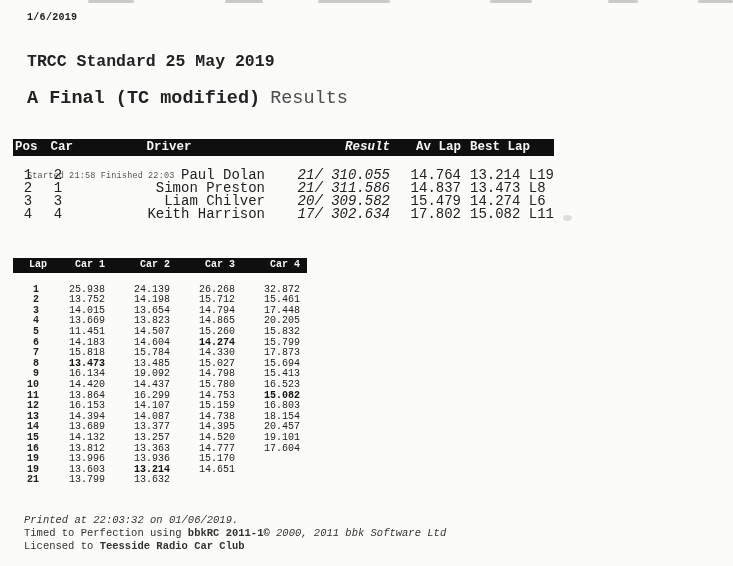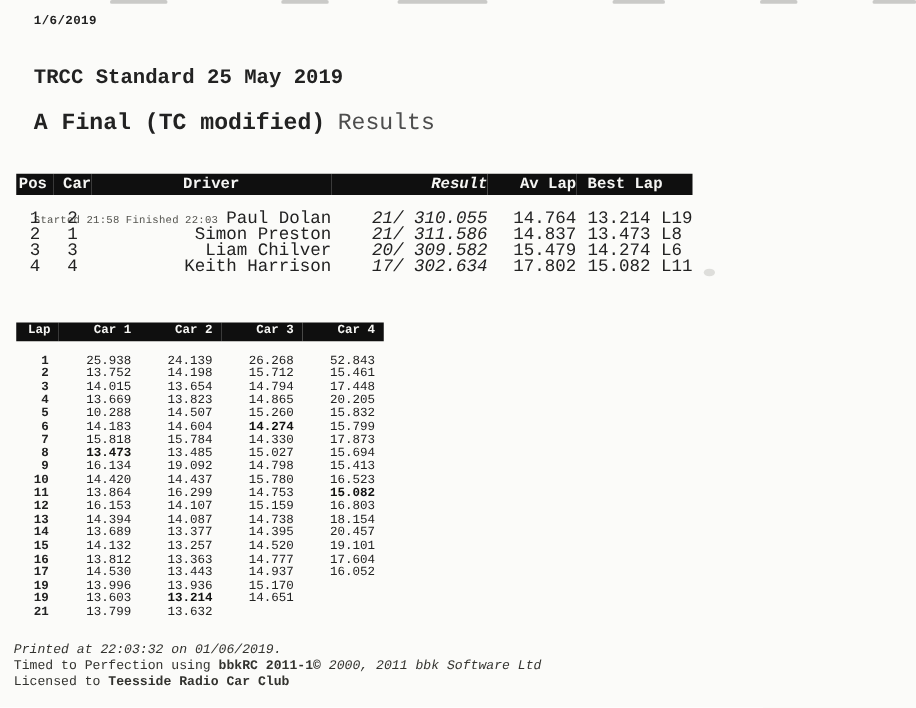--- a/index.html
+++ b/index.html
@@ -111,34 +111,34 @@
     white-space: nowrap;
   }
   .laps th {
     background: var(--bar, #0f0f0f);
     color: var(--bartext, #f5f5f3);
     font-weight: bold;
     font-size: 10px;
     padding: 2px 7px 2px 0;
     text-align: right;
   }
-  .laps th.c-lap { text-align: center; padding-left: 3px; padding-right: 0; }
+  .laps th.c-lap { text-align: right; padding-left: 3px; padding-right: 0; }
   .laps td {
     height: 10.6px;
     text-align: right;
     padding: 0 7px 0 0;
   }
   .laps td.c-lap { font-weight: bold; padding-right: 8px; }
   .laps td.best  { font-weight: bold; color: #111111; }
   .laps tbody tr:first-child td { padding-top: 12px; }
 
   
   .footer {
     position: absolute;
-    left: 11px;
+    left: 24px;
     top: 514px;
     font-size: 10.5px;
     line-height: 13px;
     color: #33332f;
     white-space: nowrap;
   }
   .printed-line { font-style: italic; }
   .sw-name  { font-weight: bold; }
   .sw-suffix { font-style: italic; }
   .lic-name { font-weight: bold; }
@@ -235,21 +235,21 @@
         <th>Car 3</th>
         <th>Car 4</th>
       </tr>
     </thead>
     <tbody id="laps-body">
         <tr>
           <td class="c-lap">1</td>
           <td class="c-time">25.938</td>
           <td class="c-time">24.139</td>
           <td class="c-time">26.268</td>
-          <td class="c-time">52.843</td>
+          <td class="c-time">32.872</td>
         </tr>
         <tr>
           <td class="c-lap">2</td>
           <td class="c-time">13.752</td>
           <td class="c-time">14.198</td>
           <td class="c-time">15.712</td>
           <td class="c-time">15.461</td>
         </tr>
         <tr>
           <td class="c-lap">3</td>
@@ -260,21 +260,21 @@
         </tr>
         <tr>
           <td class="c-lap">4</td>
           <td class="c-time">13.669</td>
           <td class="c-time">13.823</td>
           <td class="c-time">14.865</td>
           <td class="c-time">20.205</td>
         </tr>
         <tr>
           <td class="c-lap">5</td>
-          <td class="c-time">10.288</td>
+          <td class="c-time">11.451</td>
           <td class="c-time">14.507</td>
           <td class="c-time">15.260</td>
           <td class="c-time">15.832</td>
         </tr>
         <tr>
           <td class="c-lap">6</td>
           <td class="c-time">14.183</td>
           <td class="c-time">14.604</td>
           <td class="c-time best">14.274</td>
           <td class="c-time">15.799</td>
@@ -343,27 +343,20 @@
           <td class="c-time">19.101</td>
         </tr>
         <tr>
           <td class="c-lap">16</td>
           <td class="c-time">13.812</td>
           <td class="c-time">13.363</td>
           <td class="c-time">14.777</td>
           <td class="c-time">17.604</td>
         </tr>
         <tr>
-          <td class="c-lap">17</td>
-          <td class="c-time">14.530</td>
-          <td class="c-time">13.443</td>
-          <td class="c-time">14.937</td>
-          <td class="c-time">16.052</td>
-        </tr>
-        <tr>
           <td class="c-lap">19</td>
           <td class="c-time">13.996</td>
           <td class="c-time">13.936</td>
           <td class="c-time">15.170</td>
           <td class="c-time"></td>
         </tr>
         <tr>
           <td class="c-lap">19</td>
           <td class="c-time">13.603</td>
           <td class="c-time best">13.214</td>

